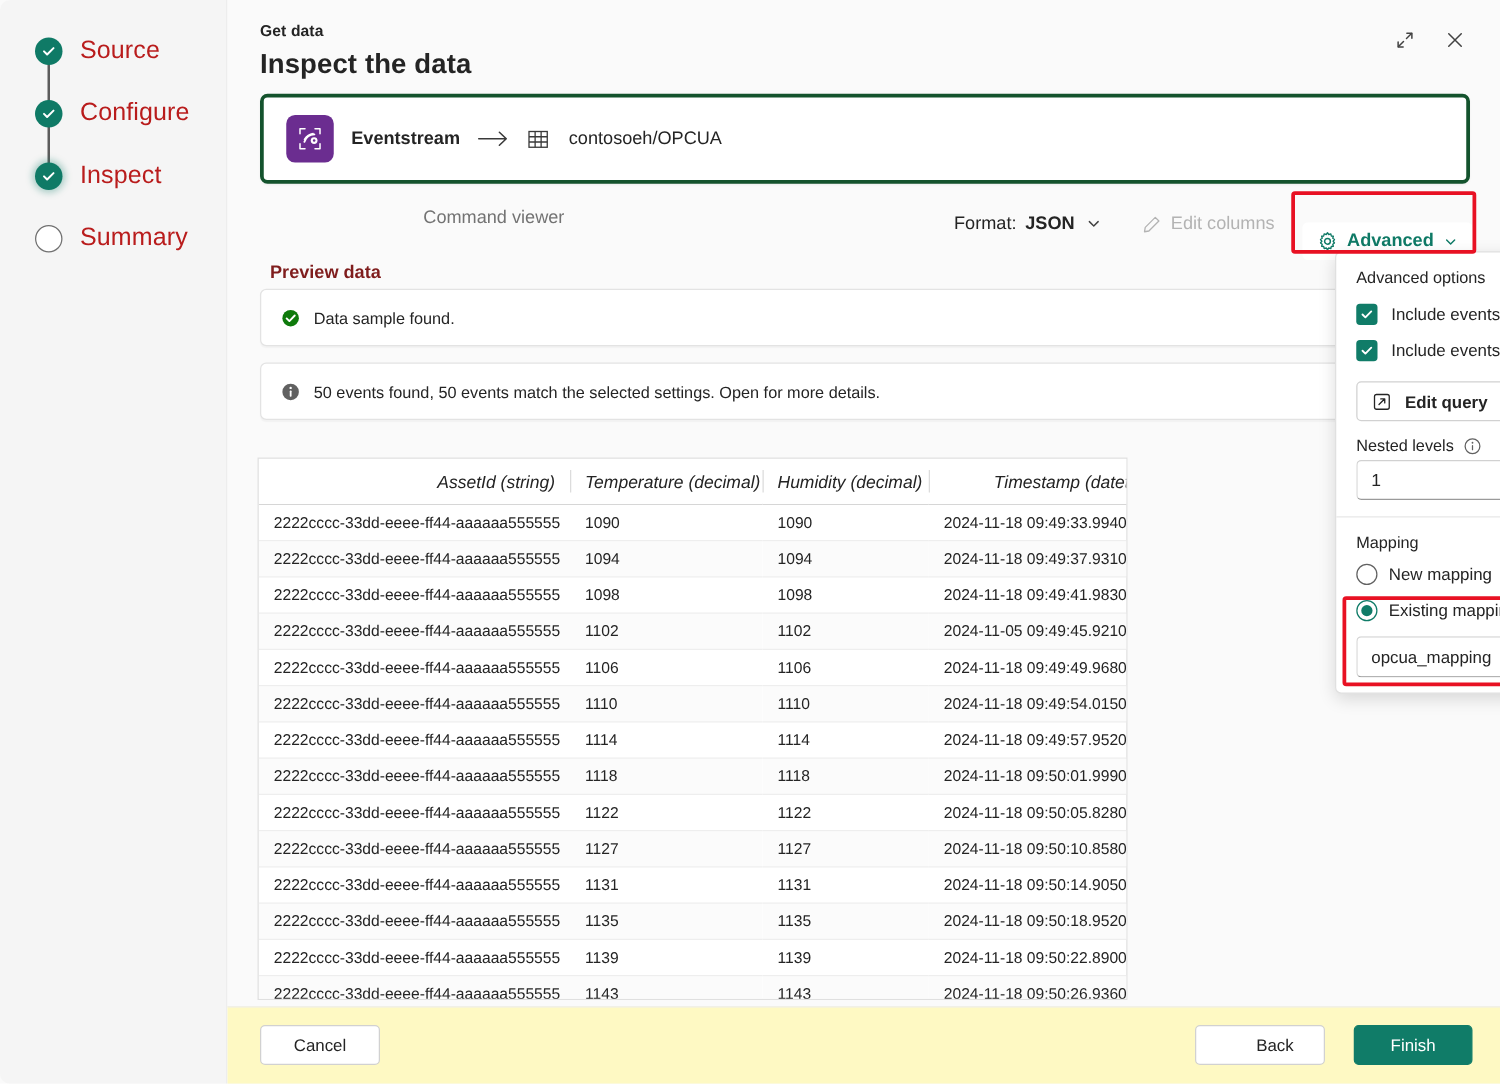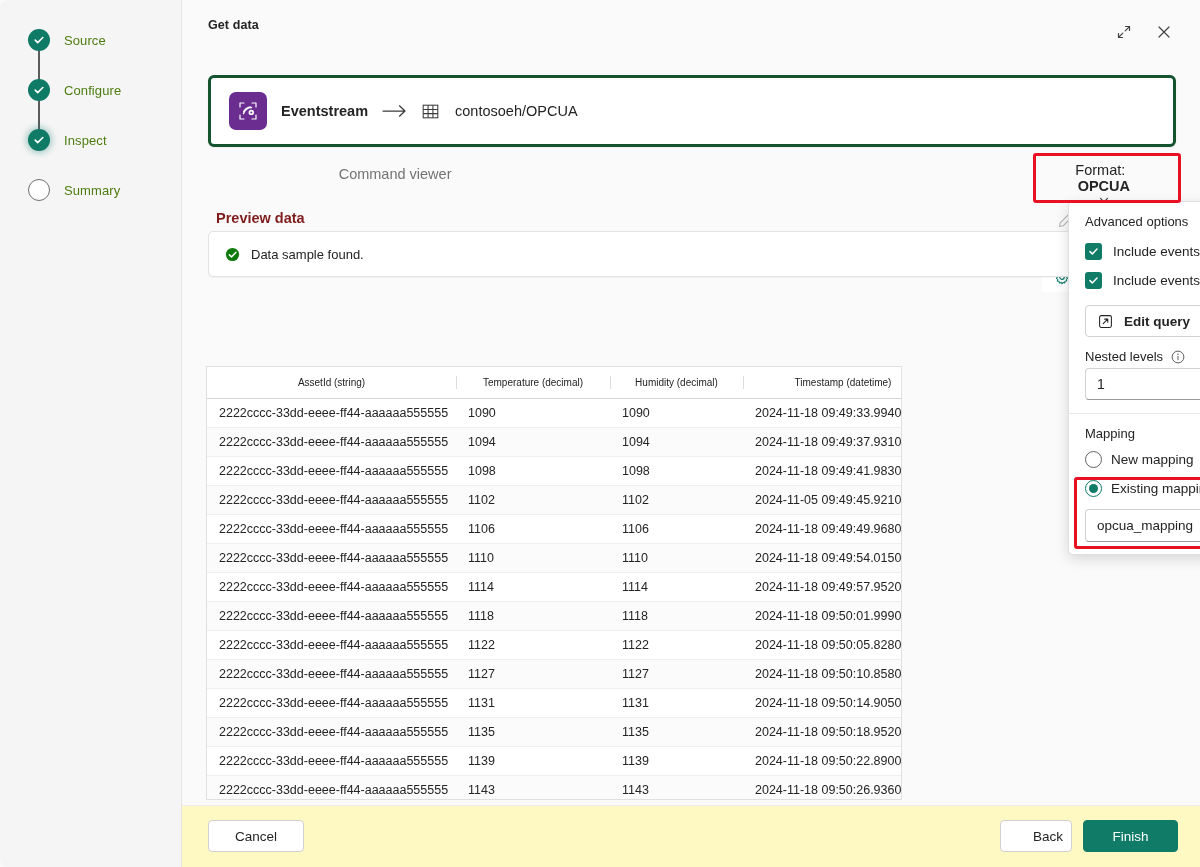--- a/index.html
+++ b/index.html
@@ -46,22 +46,22 @@
   }
   .step-dot.done.current {
     box-shadow: 0 0 6px 2px rgba(15,122,102,.35);
   }
   .step-dot.todo {
     background: #ffffff;
     border: 1.5px solid #707070;
   }
   .step-dot svg { display: block; }
   .step-label {
-    font-size: 13px;
-    color: #4d7c0f;
+    font-size: 20px;
+    color: #b91c1c;
     white-space: nowrap;
     letter-spacing: .1px;
   }
   .step-line {
     position: absolute;
     left: 38px;
     width: 1.6px;
     background: #5c5c5c;
     z-index: 1;
   }
@@ -131,21 +131,20 @@
     content: "";
     position: absolute; left: 0; right: 0; bottom: 0;
     height: 3px; border-radius: 2px; background: #0f7a66;
   }
 
   
   #toolbar-right {
     position: absolute; right: 22px; top: 162px;
     display: flex; align-items: center; gap: 0px;
     height: 34px;
-    flex-direction: column;
   }
   #format-label { font-size: 14.5px; color: #242424; margin-right: 7px; }
   #format-value { font-size: 14.5px; font-weight: 700; color: #242424; }
   #format-caret {
     display: flex; align-items: center; justify-content: center;
     width: 30px; height: 30px; cursor: pointer; color: #424242;
   }
   #edit-columns {
     display: flex; align-items: center; gap: 8px;
     margin-left: 14px; padding: 6px 10px;
@@ -195,27 +194,28 @@
   
   #table-wrap {
     position: absolute; left: 206px; top: 366px;
     width: 696px; height: 434px;
     background: #ffffff;
     border: 1px solid #e0e0e0;
     overflow: hidden;
   }
   table.grid { border-collapse: collapse; width: 100%; table-layout: fixed; }
   table.grid th {
-    text-align: center;
-    font-size: 10px; font-weight: 400; color: #242424;
+    text-align: right;
+    font-size: 14px; font-weight: 400; color: #242424;
     padding: 10px 12px;
     background: #ffffff;
     border-bottom: 1px solid #d6d6d6;
     position: relative;
     white-space: nowrap;
+    font-style: italic;
   }
   table.grid th:not(:first-child)::before {
     content: "";
     position: absolute; left: 0; top: 9px; bottom: 9px;
     width: 1px; background: #dcdcdc;
   }
   table.grid td {
     font-size: 12.5px; color: #242424;
     padding: 7px 12px;
     border-bottom: 1px solid #eeeeee;
@@ -350,21 +350,21 @@
     border-radius: 4px;
     font-family: "Liberation Sans", sans-serif;
     font-size: 13.5px;
     display: flex; align-items: center; justify-content: center;
     cursor: pointer;
     border: 1px solid #d1d1d1;
     background: #ffffff;
     color: #242424;
   }
   #btn-cancel { left: 26px; width: 96px; }
-  #btn-back   { right: 128px; width: 72px; padding-left: 24px; }
+  #btn-back   { right: 140px; width: 104px; padding-left: 24px; }
   #btn-finish {
     right: 22px; width: 95px;
     background: #107c68; color: #ffffff; border-color: #107c68;
     font-weight: 400;
     text-align: center;
   }
 
   
   #frame-edge {
     position: absolute; left: 0; top: 0; right: 0; bottom: 0;
@@ -409,20 +409,21 @@
 
     <div class="step" style="top:179px;align-items:center;">
       <span class="step-dot todo"></span>
       <span class="step-label">Summary</span>
     </div>
   </div>
 
   <div id="content">
 
     <div id="eyebrow">Get data</div>
+    <div id="page-title">Inspect the data</div>
 
     <div class="win-btn" id="btn-expand">
       <svg width="16" height="16" viewBox="0 0 16 16">
         <path d="M9.5 2.5 H13.5 V6.5" stroke="#424242" stroke-width="1.2" fill="none" stroke-linecap="round" stroke-linejoin="round"></path>
         <path d="M6.5 13.5 H2.5 V9.5" stroke="#424242" stroke-width="1.2" fill="none" stroke-linecap="round" stroke-linejoin="round"></path>
         <path d="M13.2 2.8 L9.2 6.8" stroke="#424242" stroke-width="1.2" stroke-linecap="round"></path>
         <path d="M2.8 13.2 L6.8 9.2" stroke="#424242" stroke-width="1.2" stroke-linecap="round"></path>
       </svg>
     </div>
     <div class="win-btn" id="btn-close">
@@ -456,21 +457,21 @@
       <span id="dest-name">contosoeh/OPCUA</span>
     </div>
 
     <div id="tabs">
       <div class="tab active">Preview data</div>
       <div class="tab">Command viewer</div>
     </div>
 
     <div id="toolbar-right">
       <span id="format-label">Format:</span>
-      <span id="format-value">OPCUA</span>
+      <span id="format-value">JSON</span>
       <span id="format-caret">
         <svg width="12" height="12" viewBox="0 0 12 12">
             <path d="M2.5 4.3 L6 7.8 L9.5 4.3" stroke="#424242" stroke-width="1.15" fill="none" stroke-linecap="round" stroke-linejoin="round"></path>
           </svg>
       </span>
 
       <span id="edit-columns">
         <span style="display:flex;align-items:center;">
           <svg width="15" height="15" viewBox="0 0 15 15">
             <path d="M10.2 1.9 L13.1 4.8 L5.1 12.8 L1.6 13.4 L2.2 9.9 Z" stroke="#b3b3b3" stroke-width="1.05" fill="none" stroke-linejoin="round"></path>
@@ -499,20 +500,30 @@
       <span style="display:flex;align-items:center;">
         <svg width="15" height="15" viewBox="0 0 15 15">
           <circle cx="7.5" cy="7.5" r="6.6" fill="#0e7a0b"></circle>
           <path d="M4.3 7.7 L6.5 9.9 L10.8 5.4" stroke="#ffffff" stroke-width="1.5" fill="none" stroke-linecap="round" stroke-linejoin="round"></path>
         </svg>
       </span>
       <span class="msg-text">Data sample found.</span>
       <span id="fetch-link">Fetch</span>
     </div>
 
+    <div class="msgbar" id="msg-info">
+      <span style="display:flex;align-items:center;">
+        <svg width="15" height="15" viewBox="0 0 15 15">
+          <circle cx="7.5" cy="7.5" r="6.6" fill="#616161"></circle>
+          <rect x="6.8" y="6.3" width="1.45" height="5" fill="#ffffff" rx=".6"></rect>
+          <circle cx="7.52" cy="4.3" r="0.95" fill="#ffffff"></circle>
+        </svg>
+      </span>
+      <span class="msg-text">50 events found, 50 events match the selected settings. Open for more details.</span>
+    </div>
 
     <div id="footer">
       <div class="btn" id="btn-cancel">Cancel</div>
       <div class="btn" id="btn-back">Back</div>
       <div class="btn" id="btn-finish">Finish</div>
     </div>
   </div>
 
   <div id="table-wrap">
     <table class="grid">

